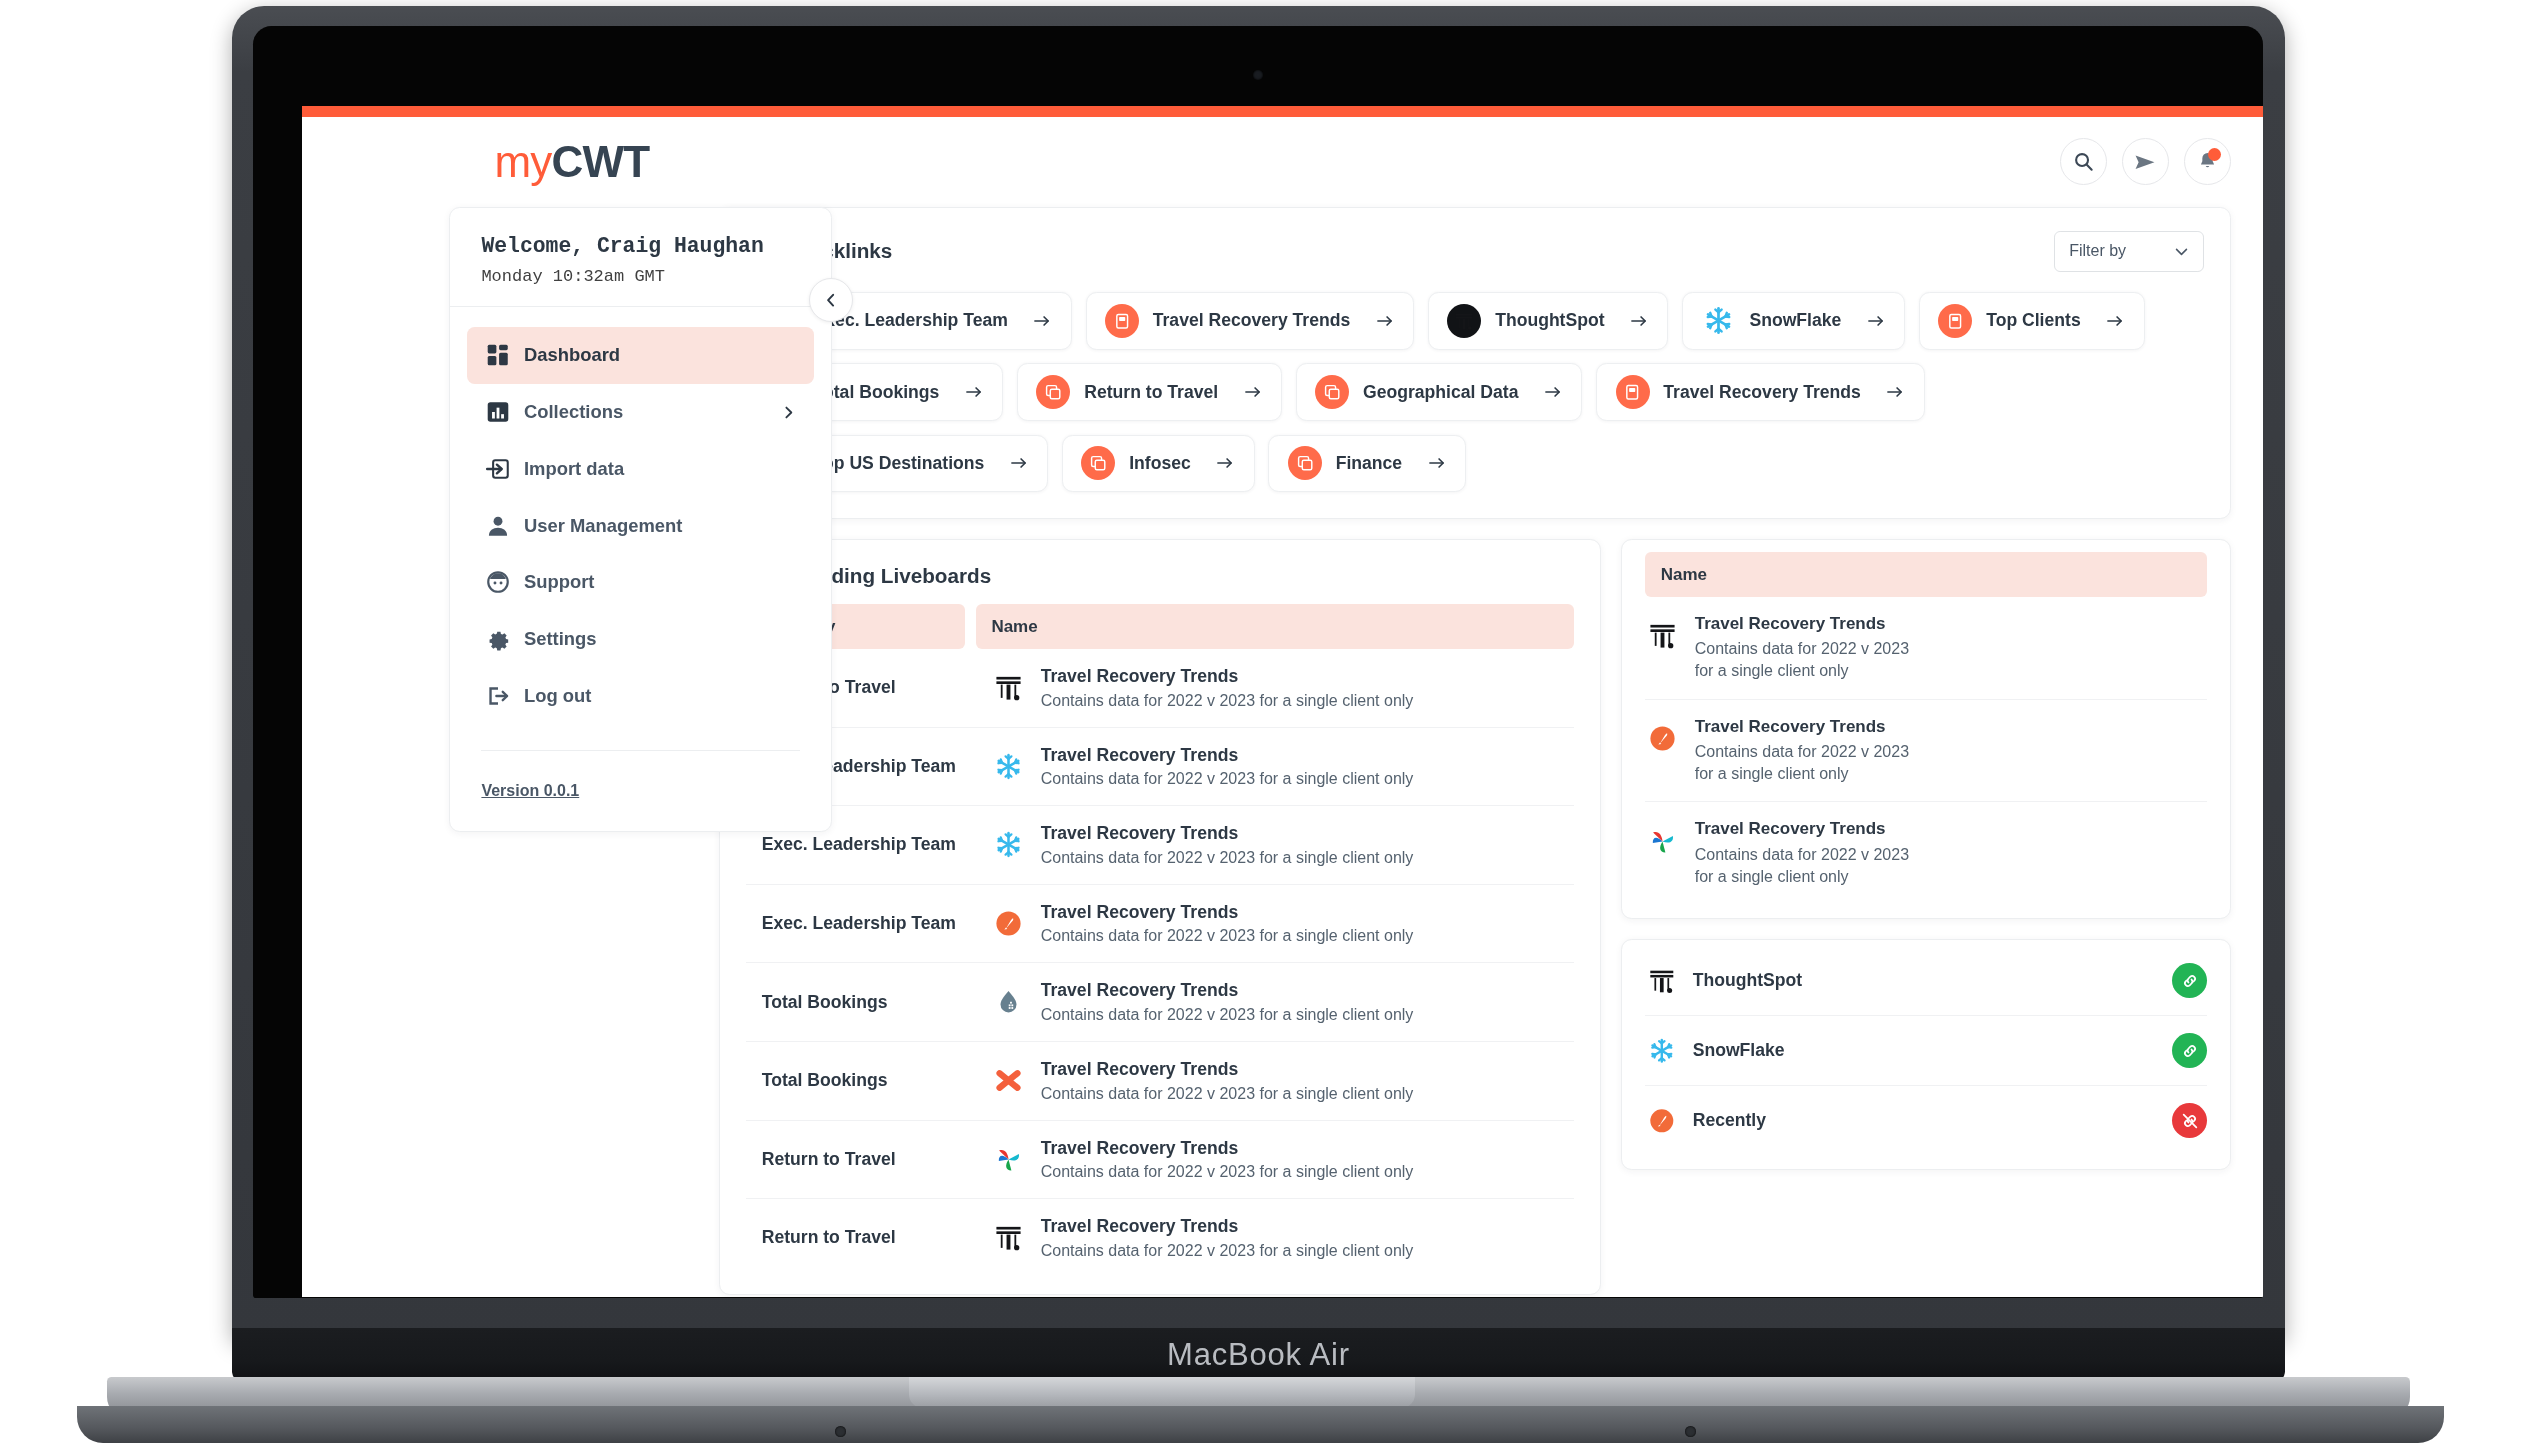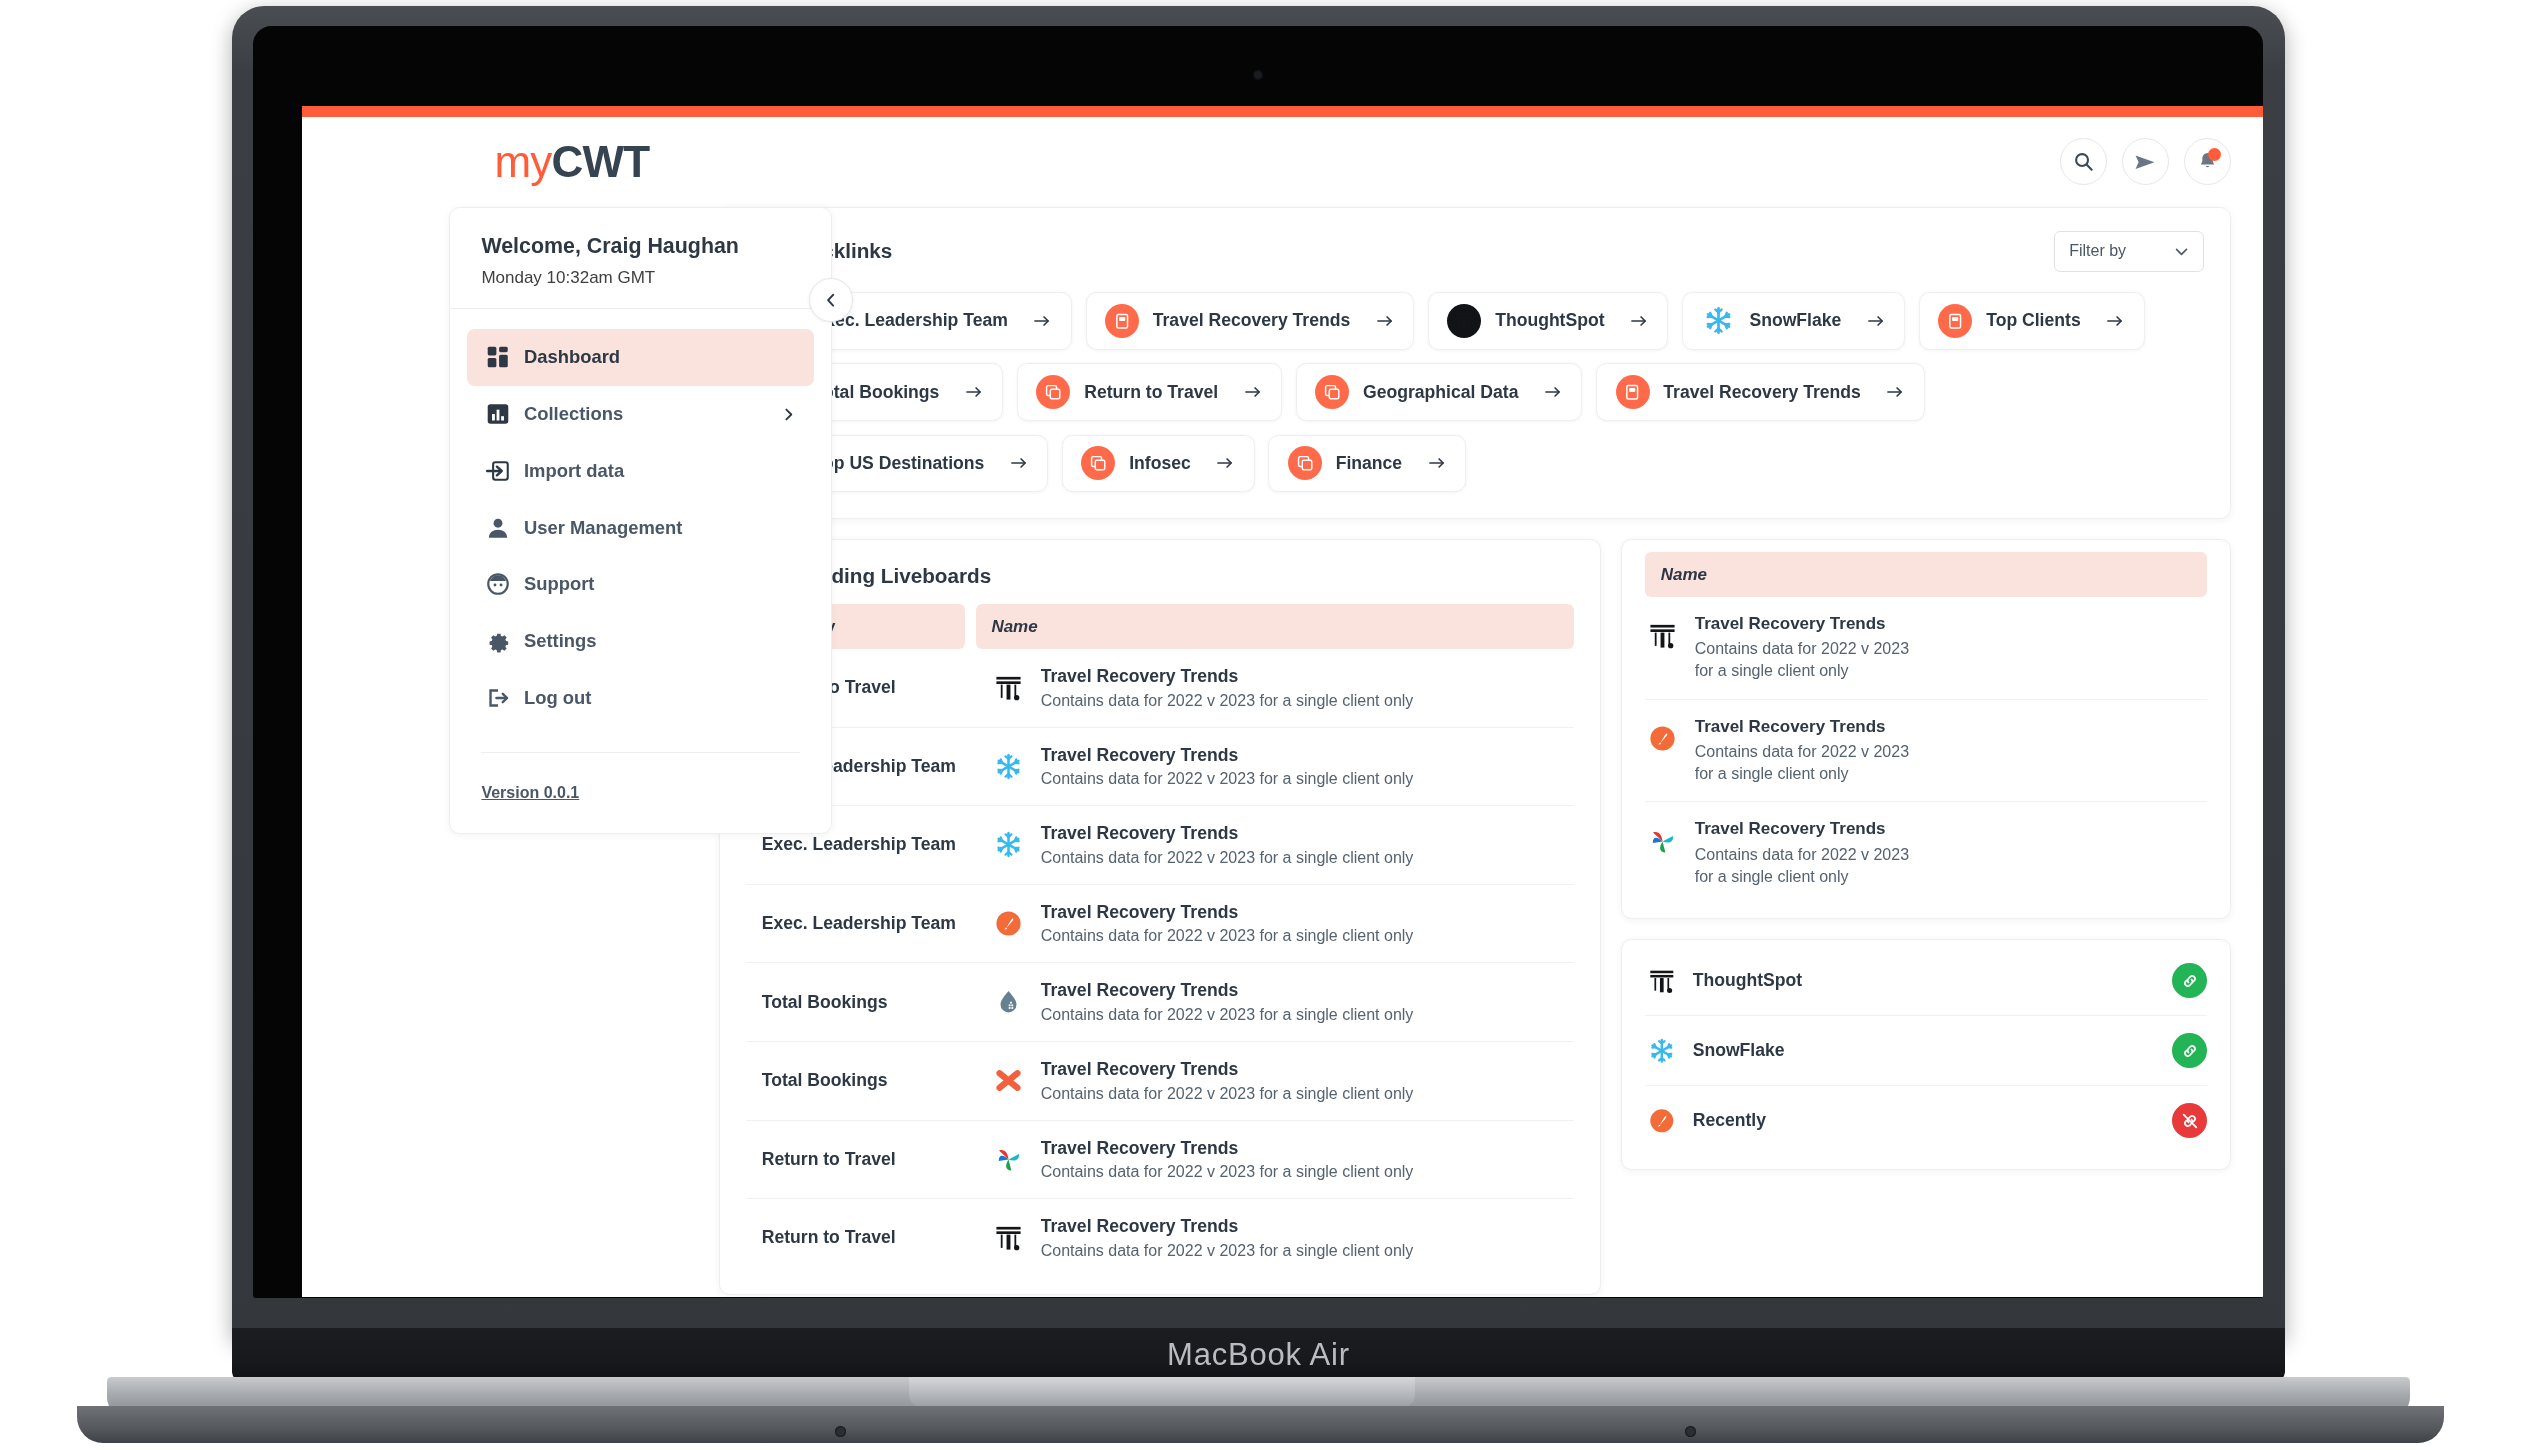--- a/index.html
+++ b/index.html
@@ -94,21 +94,21 @@
 
   .body-wrap { display:flex; padding: 0 35px 0 0; gap:0; }
 
   
   .sidebar-col { width:383px; padding-left:147px; position:relative; }
   .sidebar {
     width:383px; background:#fff; border:0.8px solid #eceef0; border-radius:10.7px;
     padding: 26px 0 31px 0; box-shadow: 0 1.5px 7.7px rgba(30,40,60,.05);
     position:relative;
   }
-  .welcome { padding: 0 31px 20px 31px; border-bottom:0.8px solid #eceef0; }
+  .welcome { padding: 0 31px 20px 31px; border-bottom:0.8px solid #eceef0;font-family:Liberation Mono, monospace; }
   .welcome-name { font-size:21.4px; font-weight:700; color:#2d3844; margin-bottom:9.2px; }
   .welcome-time { font-size:17px; color:#404040; }
 
   .nav { padding: 20px 17px 0 17px; }
   .nav-item { display:flex; align-items:center; gap:12px; padding: 14.6px 17px;
               border-radius:7.7px; color:#4a5766; font-size:18.4px; font-weight:600; }
   .nav-item.active { background:#fbe3dd; color:#2d3844; }
   .nav-icon { width:27.6px; height:27.6px; display:flex; align-items:center; justify-content:center; flex:0 0 27.6px;}
   .nav-label { flex:1; }
   .nav-chevron { width:17px; height:17px; display:flex; align-items:center; justify-content:center; }
@@ -156,21 +156,21 @@
 
   
   .lower { display:flex; gap:20px; margin-top:20px; align-items:flex-start; }
   .lower-left { flex: 0 0 882px; }
   .lower-right { flex:1; display:flex; flex-direction:column; gap:20px; }
 
   .tbl-headrow { display:flex; gap:10.7px; padding: 12.3px 26px 0 26px; }
   .th { background:#fbe3dd; border-radius:6.1px; padding: 12.3px 15.3px;
         font-size:17px; font-weight:600; color:#2d3844; }
   .th.cat { width:219px; }
-  .th.name { flex:1;font-style:italic; }
+  .th.name { flex:1; }
 
   .tbl-body { padding: 0 26px 17px 26px; }
   .trow { display:flex; align-items:center; gap:10.7px; padding: 17px 0;
           border-bottom:0.8px solid #f0f1f3; }
   .trow:last-child { border-bottom:none; }
   .tcat { width:219px; padding-left:15.3px; font-size:17.6px; font-weight:700; color:#2d3844; }
   .tname { flex:1; display:flex; align-items:center; gap:15.3px; padding-left:15.3px; }
   .tn-ico { width:34px; height:34px; flex:0 0 34px; display:flex; align-items:center; justify-content:center; }
   .tn-title { font-size:17.6px; font-weight:700; color:#2d3844; margin-bottom:4.6px; }
   .tn-sub { font-size:16px; color:#55626f; }

